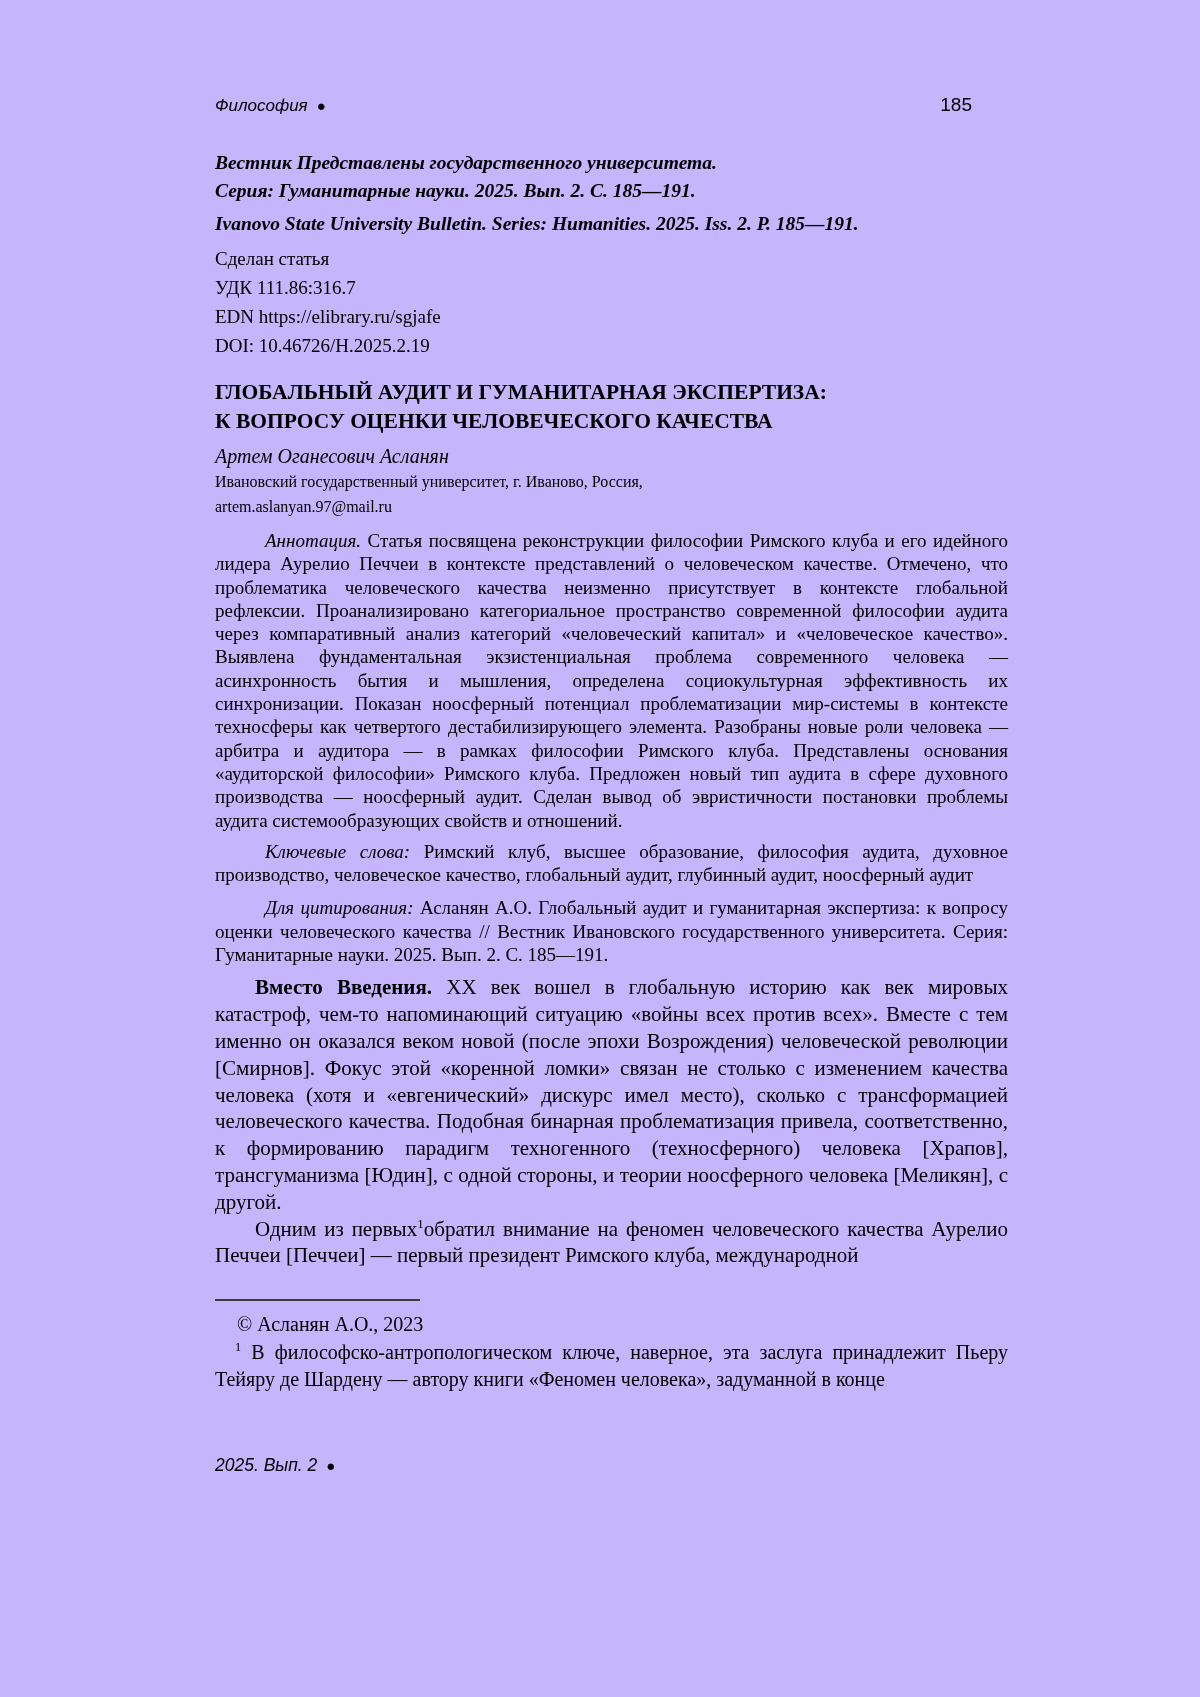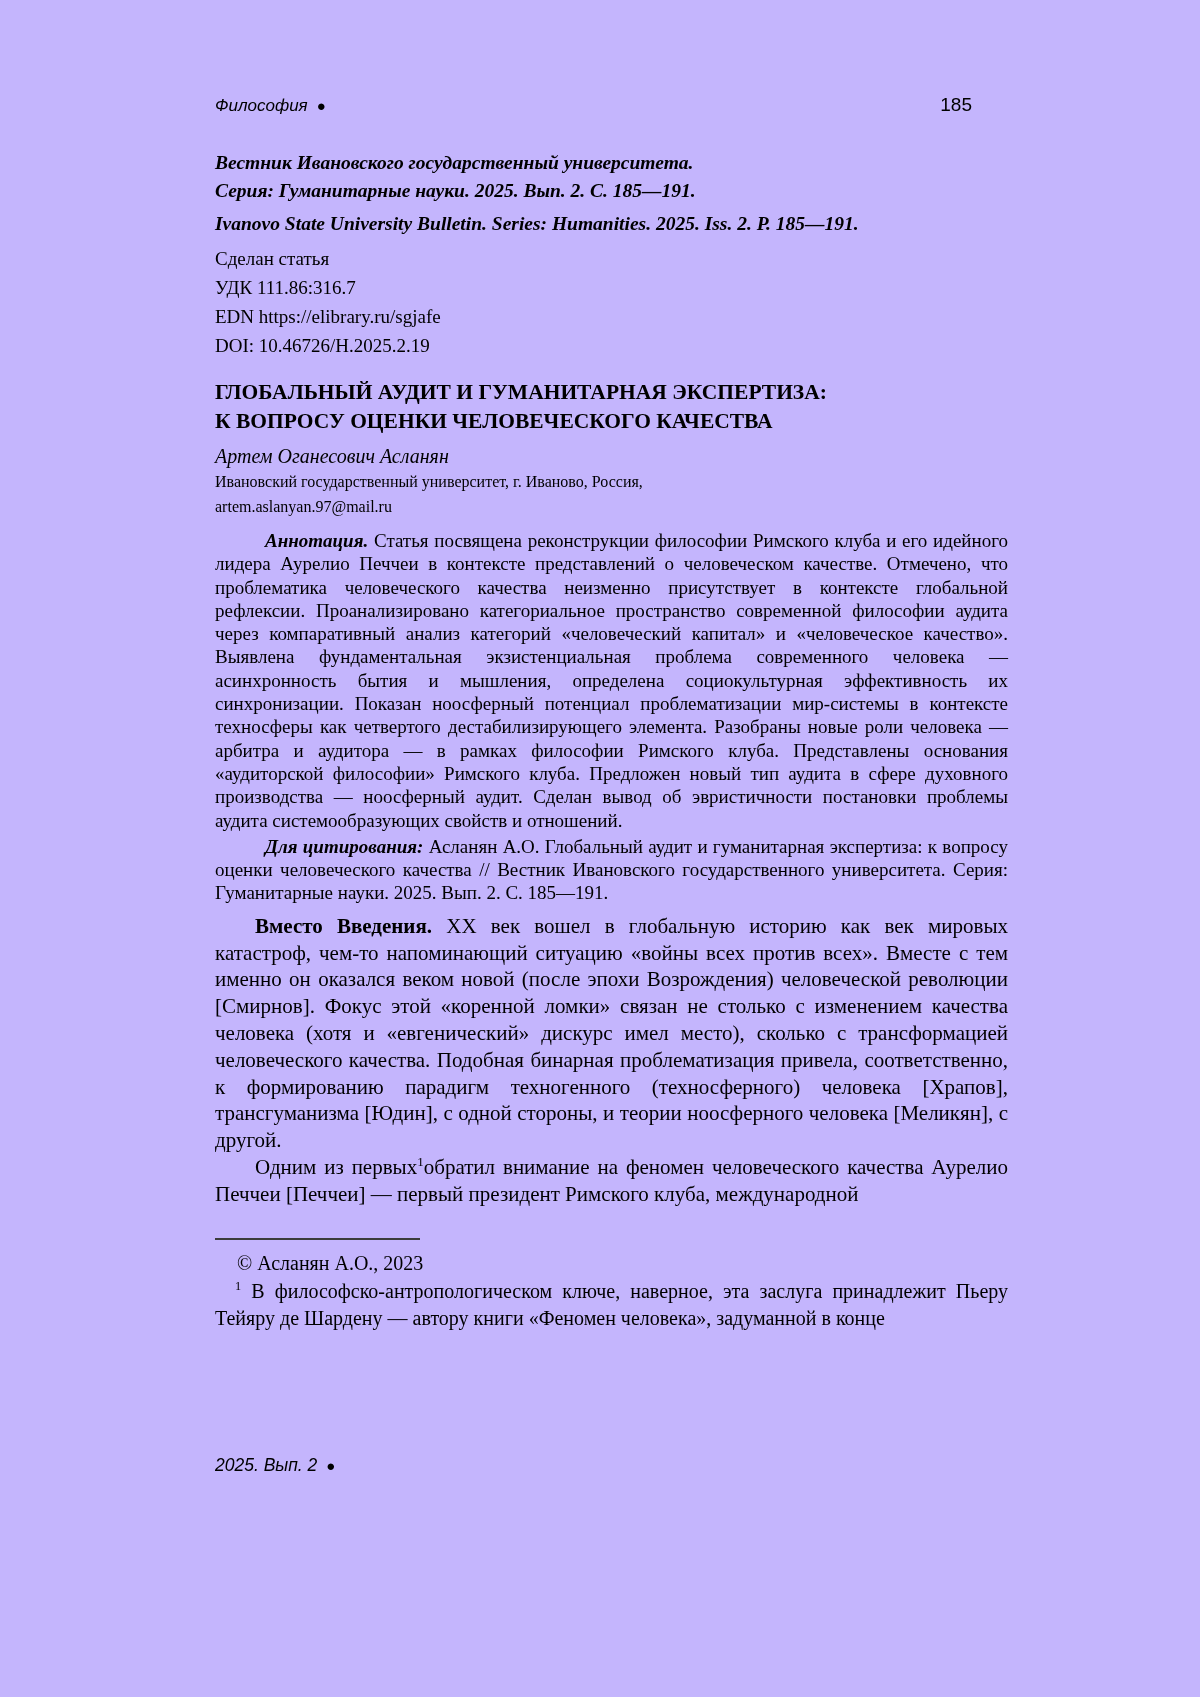--- a/index.html
+++ b/index.html
@@ -59,33 +59,33 @@
 
   .abs {
     margin: 10px 0 0 0;
     font-size: 19px;
     line-height: 23.3px;
     text-align: justify;
     text-indent: 50px;
     hyphens: auto;
   }
   .keywords { margin-top: 8px; }
-  .citation { margin-top: 3px; }
+  .citation { margin-top: 10px; }
 
   .body-p {
     margin: 8px 0 0 0;
     font-size: 21px;
     line-height: 26.8px;
     text-align: justify;
     text-indent: 40px;
     hyphens: auto;
   }
   .body-p2 { margin-top: 0; }
 
-  .lead-bi { font-weight: bold; font-style: italic; }
+  .lead-bi { font-weight: normal; font-style: italic; }
   .lead-b  { font-weight: bold; }
 
   sup { font-size: 0.62em; line-height: 0; }
 
   .fn-rule {
     margin-top: 30px;
     width: 205px;
     height: 0;
     border-top: 2px solid #3c3c3c;
   }
@@ -121,21 +121,21 @@
   <div class="content">
 
     <div class="header-row">
       <div class="running-head">
         <span>Философия</span><span class="bullet">●</span>
       </div>
       <div class="page-number">185</div>
     </div>
 
     <div class="masthead">
-      <div>Вестник Ивановского государственный университета.</div>
+      <div>Вестник Представлены государственного университета.</div>
       <div>Серия: Гуманитарные науки. 2025. Вып. 2. С. 185—191.</div>
     </div>
     <div class="masthead masthead-en">Ivanovo State University Bulletin. Series: Humanities. 2025. Iss. 2. P. 185—191.</div>
 
     <div class="meta">
       <div>Сделан статья</div>
       <div>УДК 111.86:316.7</div>
       <div>EDN https://elibrary.ru/sgjafe</div>
       <div>DOI: 10.46726/H.2025.2.19</div>
     </div>
@@ -146,20 +146,21 @@
     </h1>
 
     <div class="author">Артем Оганесович Асланян</div>
     <div class="affiliation">
       <div>Ивановский государственный университет, г. Иваново, Россия,</div>
       <div>artem.aslanyan.97@mail.ru</div>
     </div>
 
     <p class="abs"><span class="lead-bi">Аннотация.</span> <span>Статья посвящена реконструкции философии Римского клуба и его идейного лидера Аурелио Печчеи в контексте представлений о человеческом качестве. Отмечено, что проблематика человеческого качества неизменно присутствует в контексте глобальной рефлексии. Проанализировано категориальное пространство современной философии аудита через компаративный анализ категорий «человеческий капитал» и «человеческое качество». Выявлена фундаментальная экзистенциальная проблема современного человека — асинхронность бытия и мышления, определена социокультурная эффективность их синхронизации. Показан ноосферный потенциал проблематизации мир-системы в контексте техносферы как четвертого дестабилизирующего элемента. Разобраны новые роли человека — арбитра и аудитора — в рамках философии Римского клуба. Представлены основания «аудиторской философии» Римского клуба. Предложен новый тип аудита в сфере духовного производства — ноосферный аудит. Сделан вывод об эвристичности постановки проблемы аудита системообразующих свойств и отношений.</span></p>
 
+    <p class="abs keywords"><span class="lead-bi">Ключевые слова:</span> <span>Римский клуб, высшее образование, философия аудита, духовное производство, человеческое качество, глобальный аудит, глубинный аудит, ноосферный аудит</span></p>
 
     <p class="abs citation"><span class="lead-bi">Для цитирования:</span> <span>Асланян А.О. Глобальный аудит и гуманитарная экспертиза: к вопросу оценки человеческого качества // Вестник Ивановского государственного университета. Серия: Гуманитарные науки. 2025. Вып. 2. С. 185—191.</span></p>
 
     <p class="body-p"><span class="lead-b">Вместо Введения.</span> <span>XX век вошел в глобальную историю как век мировых катастроф, чем-то напоминающий ситуацию «войны всех против всех». Вместе с тем именно он оказался веком новой (после эпохи Возрождения) человеческой революции [Смирнов]. Фокус этой «коренной ломки» связан не столько с изменением качества человека (хотя и «евгенический» дискурс имел место), сколько с трансформацией человеческого качества. Подобная бинарная проблематизация привела, соответственно, к формированию парадигм техногенного (техносферного) человека [Храпов], трансгуманизма [Юдин], с одной стороны, и теории ноосферного человека [Меликян], с другой.</span></p>
 
     <p class="body-p body-p2"><span>Одним из первых</span><sup>1</sup><span>обратил внимание на феномен человеческого качества Аурелио Печчеи [Печчеи] — первый президент Римского клуба, международной</span></p>
 
     <div class="fn-rule"></div>
 
     <div class="copyright">© Асланян А.О., 2023</div>

